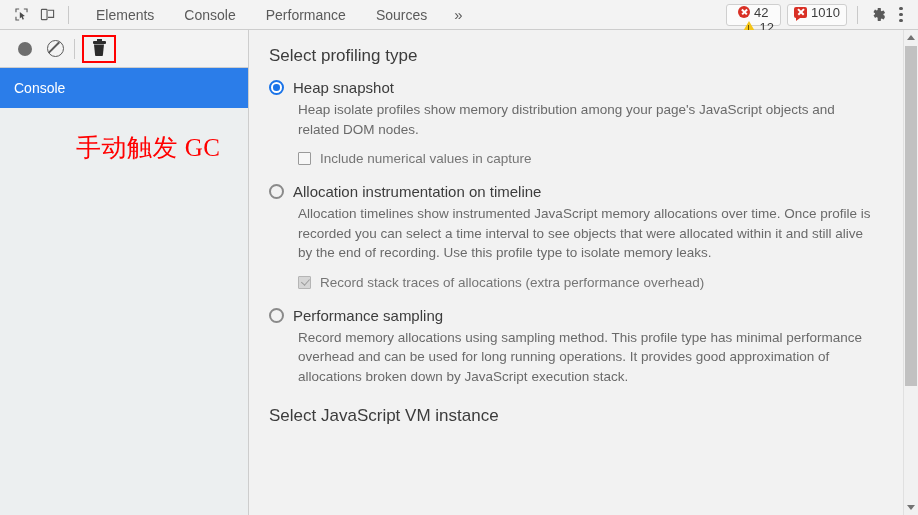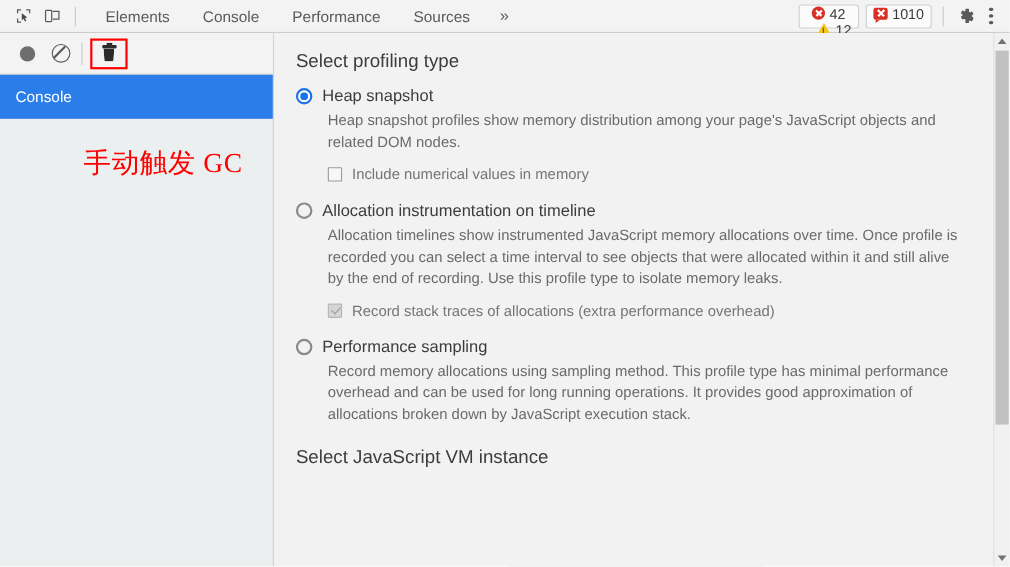--- a/index.html
+++ b/index.html
@@ -544,24 +544,24 @@
     <div class="main">
       <div class="main-inner">
 
         <h2 class="section-title">Select profiling type</h2>
 
         <div class="block">
           <div class="opt-row">
             <span class="radio checked"></span>
             <span class="opt-label">Heap snapshot</span>
           </div>
-          <div class="opt-desc">Heap snapshot profiles show memory distribution among your page's JavaScript objects and related DOM nodes.</div>
+          <div class="opt-desc">Heap isolate profiles show memory distribution among your page's JavaScript objects and related DOM nodes.</div>
           <div class="check-row">
             <span class="checkbox"></span>
-            <span class="check-label">Include numerical values in memory</span>
+            <span class="check-label">Include numerical values in capture</span>
           </div>
         </div>
 
         <div class="block">
           <div class="opt-row">
             <span class="radio"></span>
             <span class="opt-label">Allocation instrumentation on timeline</span>
           </div>
           <div class="opt-desc">Allocation timelines show instrumented JavaScript memory allocations over time. Once profile is recorded you can select a time interval to see objects that were allocated within it and still alive by the end of recording. Use this profile type to isolate memory leaks.</div>
           <div class="check-row">

